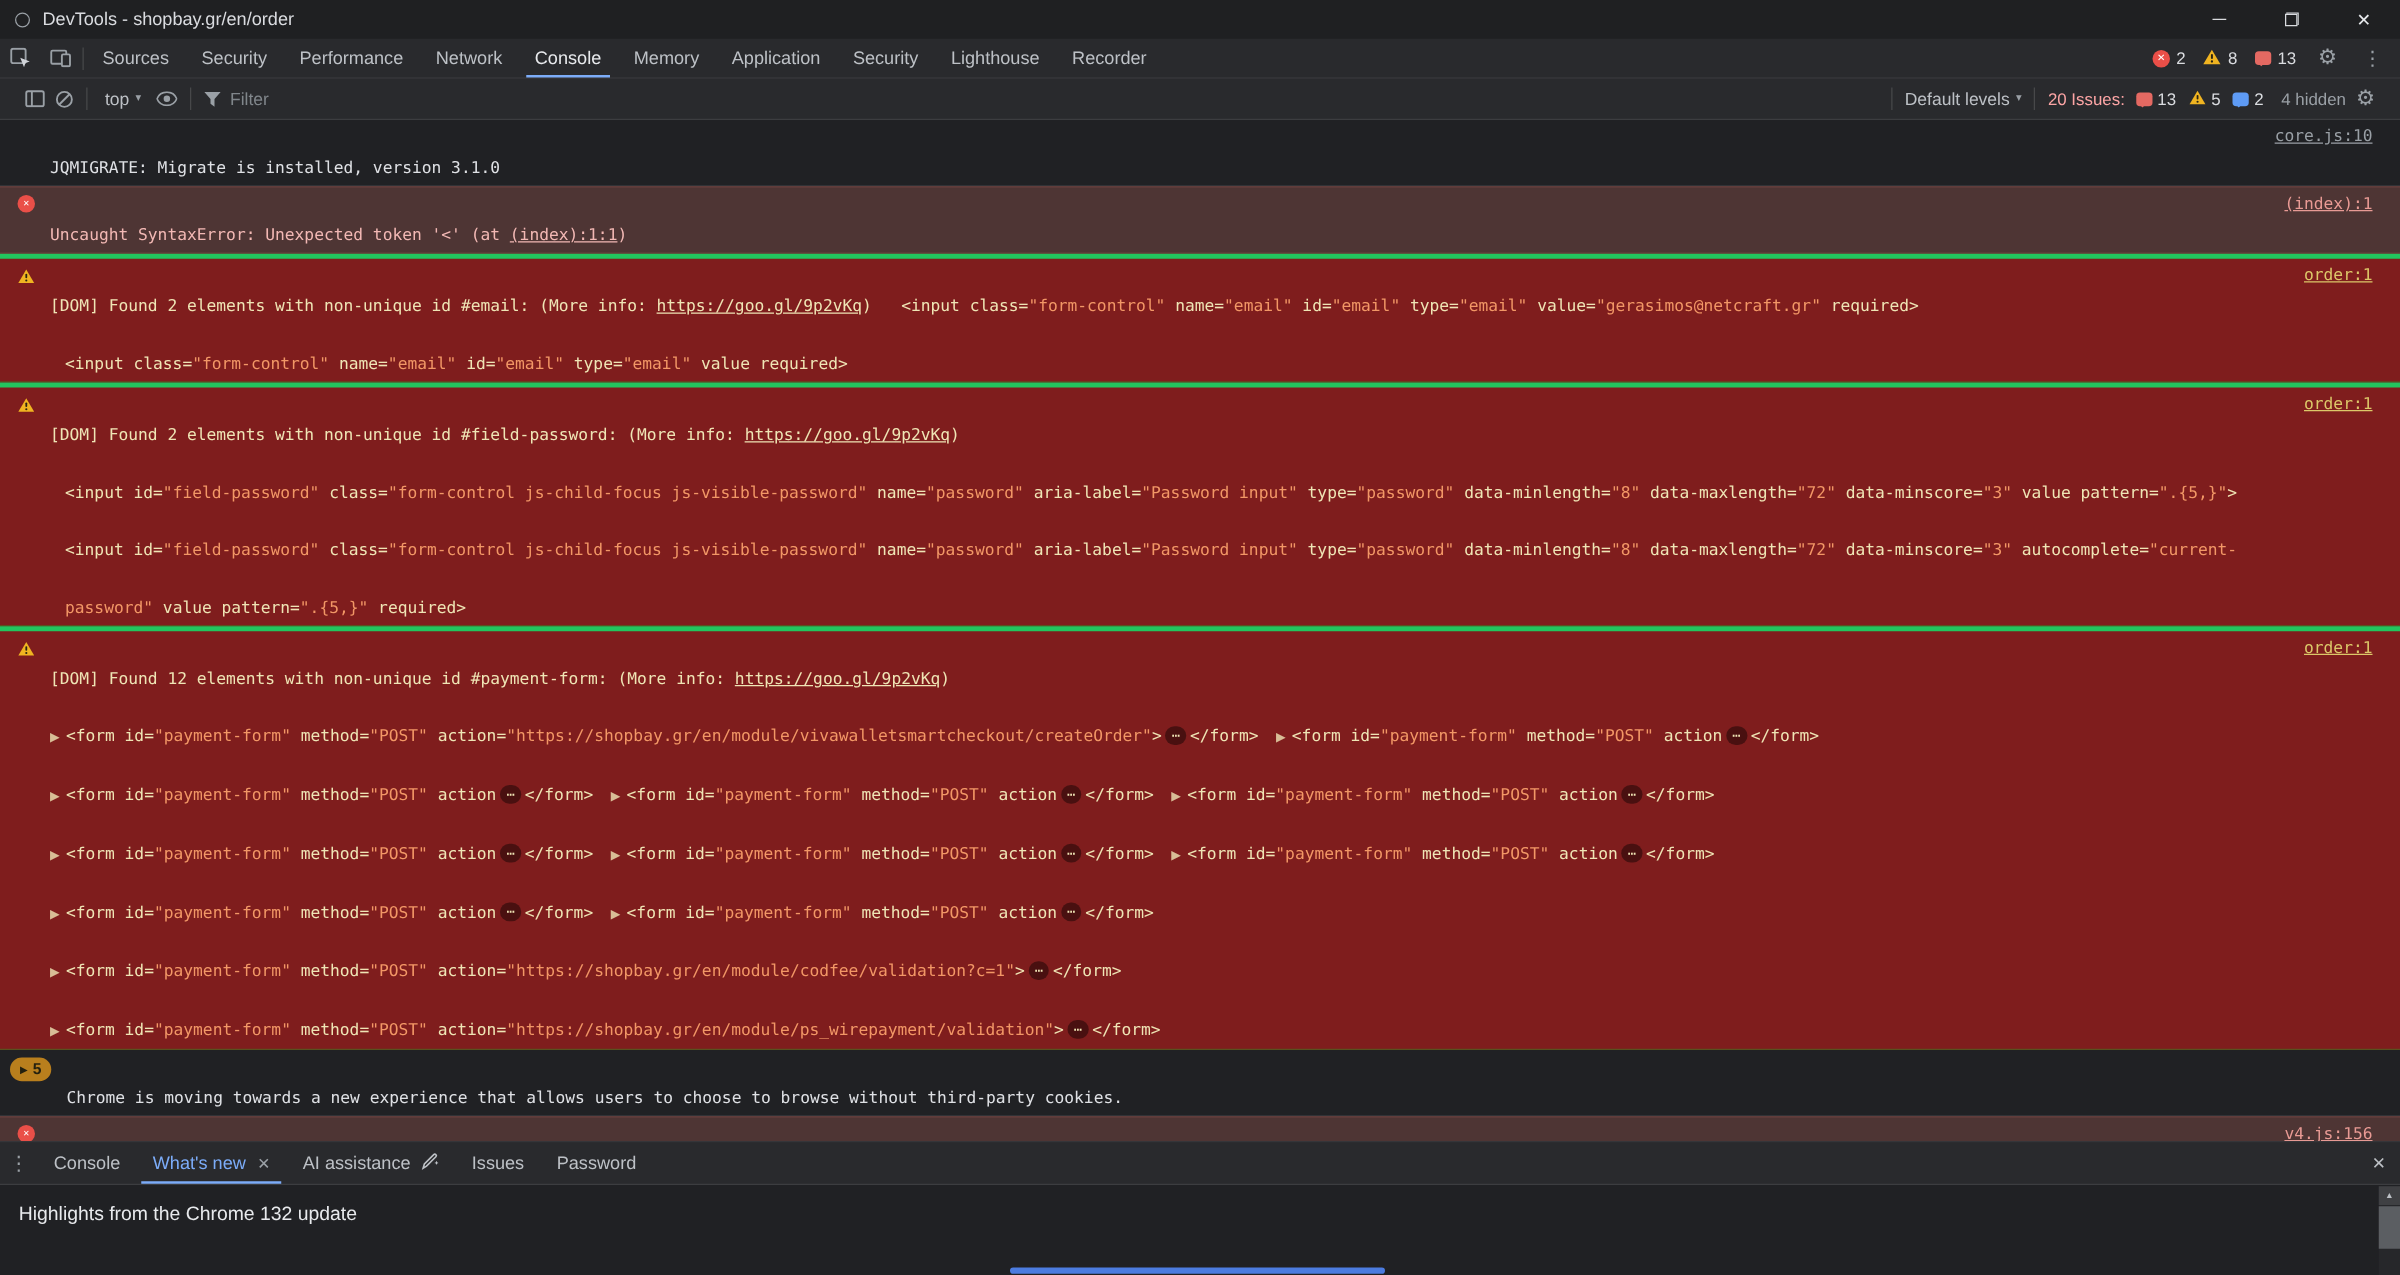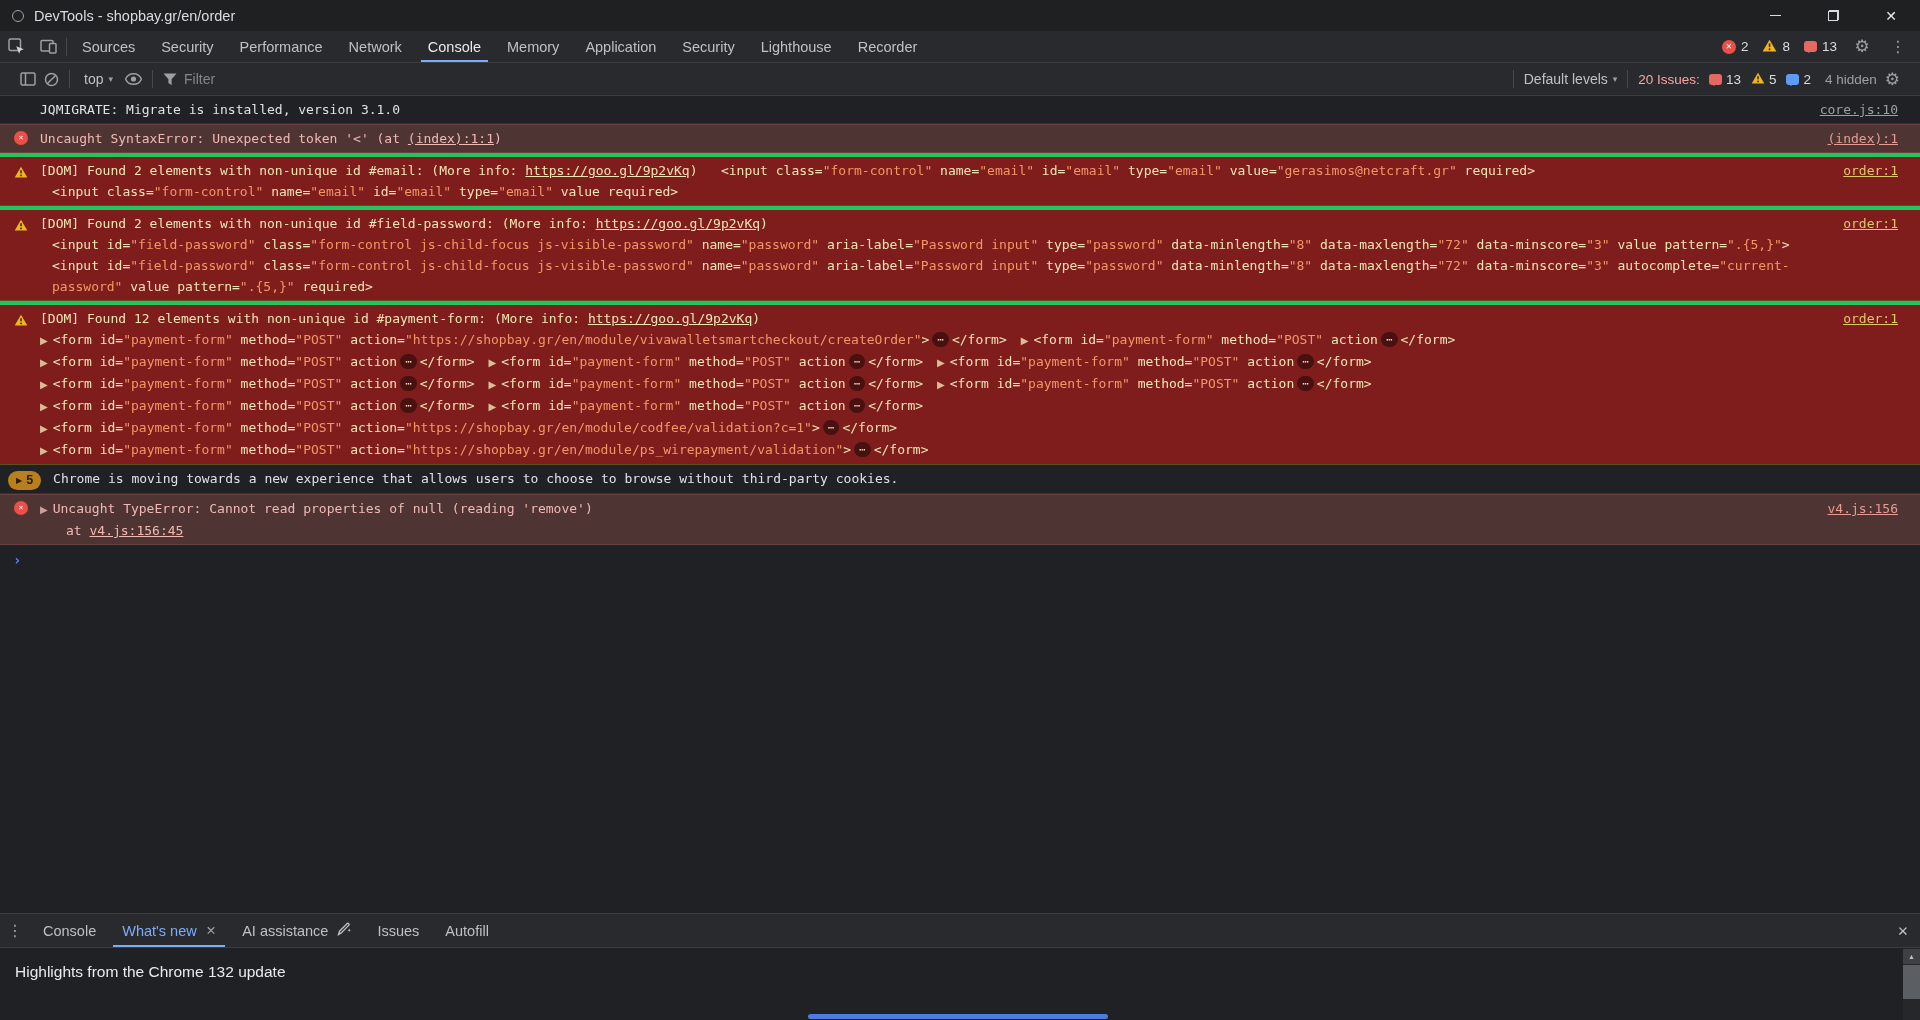--- a/index.html
+++ b/index.html
@@ -55,21 +55,21 @@
   .iss-label { color:#fca5a5; }
   .iss-item { display:flex; align-items:center; gap:4px; color:#dadce0; }
   .hidden-label { color:#9aa0a6; font-size:13.5px; margin-left:6px; white-space:nowrap; }
 
   
   .console-area { position:absolute; top:96px; left:0; right:0; bottom:107px; background:#202124; overflow:hidden;
                   font-family:"DejaVu Sans Mono","Liberation Mono",monospace; font-size:13px; }
   .msg { display:flex; align-items:flex-start; padding:3px 22px 3px 8px; border-bottom:1px solid #313236; line-height:21px; }
   .msg-gutter { min-width:26px; display:flex; justify-content:center; padding-top:3px; flex:none; }
   .msg-body { flex:1; min-width:0; margin-left:6px; }
-  .msg-line { white-space:pre; overflow:hidden; }
+  .msg-line { white-space:pre; overflow:hidden;margin-top:25px; }
   .ind-1 { margin-left:12px; } .ind-2 { margin-left:26px; }
   .msg-src { margin-left:auto; padding-left:14px; white-space:nowrap; text-decoration:underline; flex:none; }
   .msg-log { color:#dfe1e5; }
   .msg-log .msg-src { color:#9aa0a6; }
   .msg-error { background:#4e3534; border-top:1px solid #6b413f; border-bottom:1px solid #6b413f; color:#f2b8b4; }
   .msg-error .msg-src { color:#e89a94; }
   .msg-warning { background:#7f1d1d; border-top:4px solid #22c55e; border-bottom:1px solid #5a511f; color:#efe5b5; }
   .msg-warning .msg-src { color:#dcc869; }
   .seg-v { color:#f29766; }
   .seg-l { text-decoration:underline; }
@@ -347,21 +347,21 @@
           <span>AI assistance</span>
           <span><svg width="14" height="14" viewBox="0 0 14 14">
               <path d="M1.5 12.5 L2.5 9.2 L10 1.7 A1.2 1.2 0 0 1 11.7 3.4 L4.2 10.9 Z" fill="none" stroke="#bdc1c6" stroke-width="1.3"></path>
               <path d="M12.2 6.6 l0.5 1.2 1.2 0.5 -1.2 0.5 -0.5 1.2 -0.5 -1.2 -1.2 -0.5 1.2 -0.5 Z" fill="#bdc1c6"></path>
             </svg></span>
         </div>
         <div class="dtab">
           <span>Issues</span>
         </div>
         <div class="dtab">
-          <span>Autofill</span>
+          <span>Password</span>
         </div>
       </div>
     <div class="drawer-close">
         <span>✕</span>
       </div>
   </div>
   <div class="drawer-content">
     <div>Highlights from the Chrome 132 update</div>
   </div>
   <div class="dscroll">

